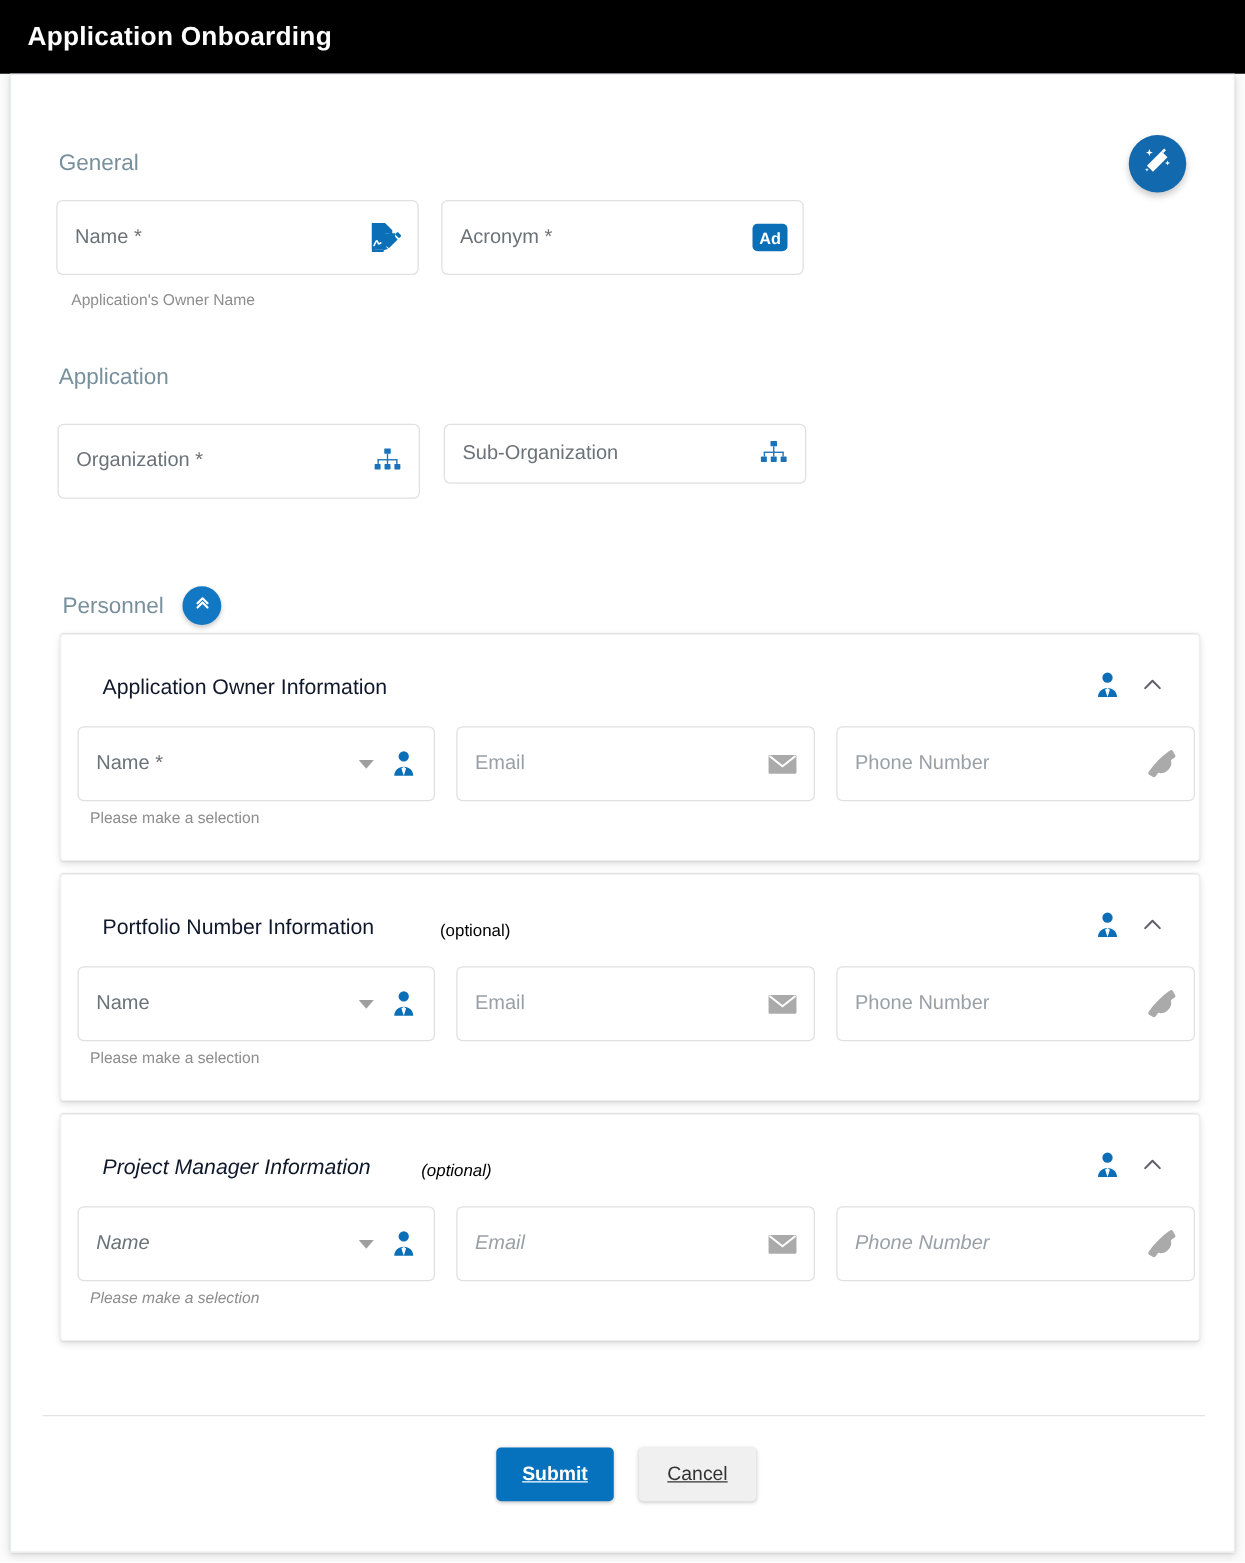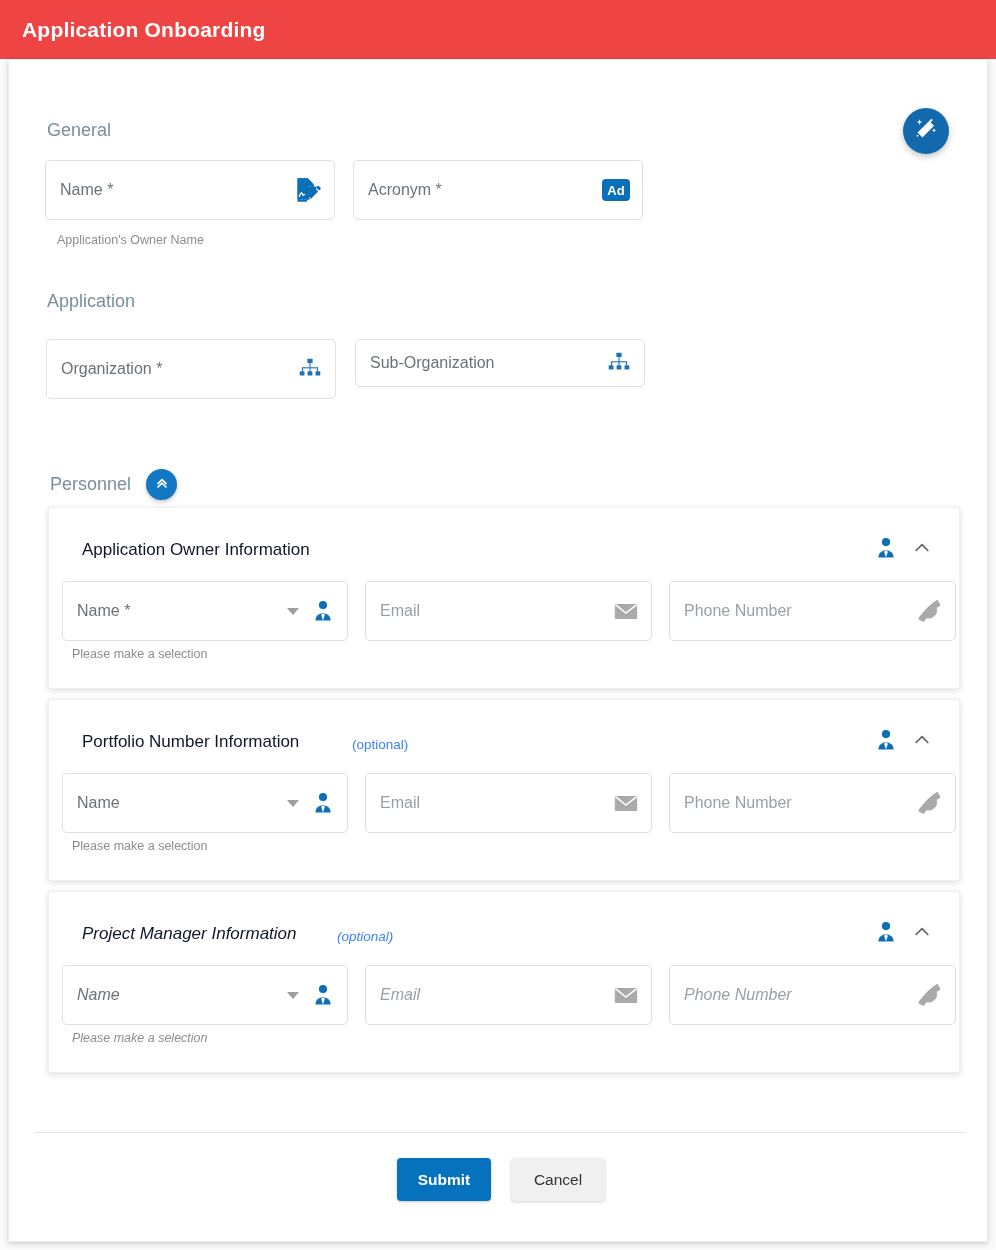--- a/index.html
+++ b/index.html
@@ -9,21 +9,21 @@
     background: #ffffff;
     font-family: "Liberation Sans", sans-serif;
     -webkit-font-smoothing: antialiased;
   }
   .page { position: relative; width: 996px; height: 1250px; background: #fbfbfb; overflow: hidden; }
 
   
   .app-header {
     position: absolute; top: 0; left: 0;
     width: 996px; height: 59px;
-    background: #ef4444;
+    background: #000000;
     display: flex; align-items: center;
   }
   .app-header .title {
     color: #ffffff;
     font-size: 21px;
     font-weight: bold;
     letter-spacing: 0.2px;
     margin-left: 22px;
   }
 
@@ -76,21 +76,21 @@
     box-shadow: 0 2px 6px rgba(0,0,0,0.13), 0 0 1px rgba(0,0,0,0.1);
   }
   .person-card .card-title {
     position: absolute;
     color: #0f172a;
     font-size: 17px;
     white-space: nowrap;
   }
   .person-card .optional-tag {
     position: absolute;
-    color: #3b82f6;
+    color: #000000;
     font-size: 13.5px;
   }
   .card-actions { position: absolute; display: flex; align-items: center; gap: 14px; }
 
   
   .fab {
     position: absolute;
     width: 46px; height: 46px;
     border-radius: 50%;
     background: #1369ae;
@@ -116,21 +116,21 @@
     left: 25px; top: 1072px;
     width: 930px; height: 1px;
     background: #e3e3e3;
   }
   .btn {
     position: absolute;
     border: none;
     border-radius: 4px;
     font-family: "Liberation Sans", sans-serif;
     cursor: pointer;
-    display: flex; align-items: center; justify-content: center;
+    display: flex; align-items: center; justify-content: center; text-decoration: underline;
   }
   .btn-primary {
     background: #0672bd; color: #ffffff;
     font-size: 15.5px; font-weight: bold;
     box-shadow: 0 1px 3px rgba(0,0,0,0.22);
   }
   .btn-secondary {
     background: #f0f0f0; color: #333333;
     font-size: 15.5px; font-weight: normal;
     box-shadow: 0 1px 3px rgba(0,0,0,0.18);

